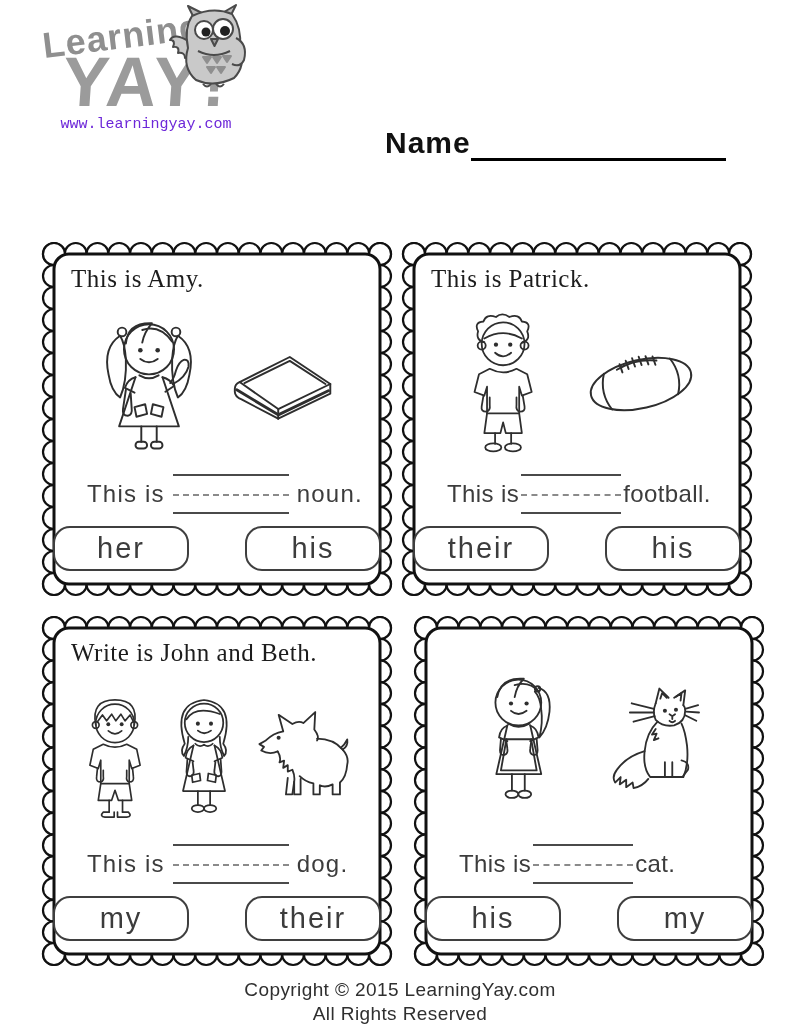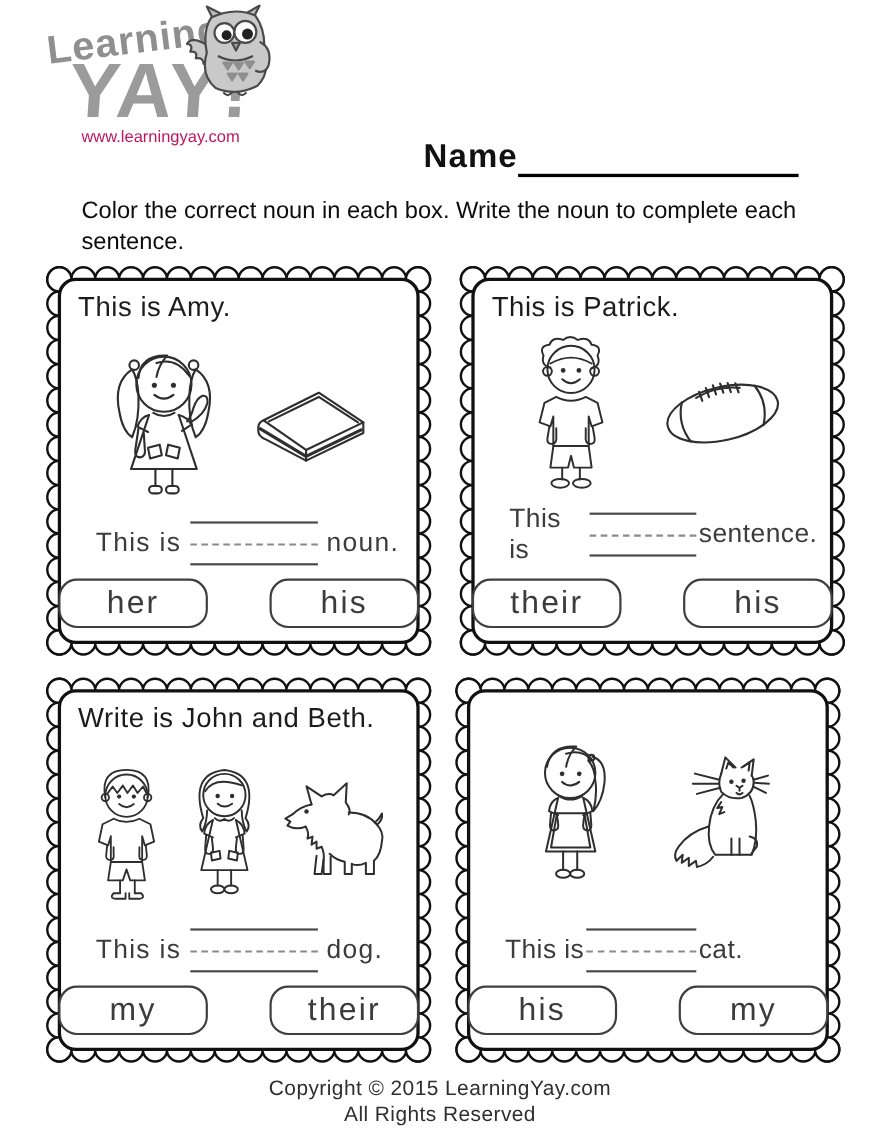--- a/index.html
+++ b/index.html
@@ -5,42 +5,42 @@
   html,body{margin:0;padding:0;background:#fff;}
   .page{position:relative;width:800px;height:1035px;background:#fff;overflow:hidden;
         font-family:"Liberation Sans",sans-serif;color:#111;}
 
   
   .logo{position:absolute;left:36px;top:12px;width:220px;}
   .logo-learning{font-size:36px;font-weight:bold;color:#8f8f8f;transform:rotate(-7deg);
                  letter-spacing:1px;margin-left:6px;}
   .logo-yay{font-size:70px;font-weight:bold;color:#9b9b9b;letter-spacing:3px;
             margin-top:-12px;text-align:center;transform:skewX(-4deg);}
-  .logo-url{font-size:15px;color:#be185d;text-align:center;margin-top:-6px;}
+  .logo-url{font-size:15px;color:#6d28d9;text-align:center;margin-top:-6px;font-family:Liberation Mono, monospace;}
   .owl{position:absolute;left:168px;top:4px;width:92px;height:88px;}
 
   .title{position:absolute;left:305px;top:46px;width:440px;text-align:center;
          font-size:27px;font-weight:bold;letter-spacing:.5px;color:#0d0d0d;}
   .name-row{position:absolute;left:385px;top:126px;display:flex;}
   .name-label{font-size:30px;font-weight:bold;letter-spacing:1px;}
   .name-line{width:255px;height:32px;border-bottom:3px solid #000;}
 
   .instructions{position:absolute;left:74px;top:178px;width:660px;
                 font-size:21.5px;line-height:1.28;color:#0d0d0d;}
 
   
   .card{position:absolute;width:354px;}
   .c1{left:40px;top:240px;height:358px;}
-  .c2{left:416px;top:240px;height:358px;}
+  .c2{left:400px;top:240px;height:358px;}
   .c3{left:40px;top:614px;height:354px;}
   .c4{left:412px;top:614px;height:354px;}
   .frame{position:absolute;left:0;top:0;width:100%;height:100%;}
   .card-inner{position:absolute;left:15px;top:15px;right:15px;bottom:15px;
               display:flex;flex-direction:column;padding:10px 12px 8px;}
-  .card-heading{font-family:Liberation Sans, sans-serif;font-size:25px;
+  .card-heading{font-family:Liberation Serif, serif;font-size:25px;
                 color:#1c1c1c;letter-spacing:.5px;margin-left:4px;}
   .art-row{flex:1;display:flex;align-items:center;justify-content:space-evenly;min-height:0;}
   .art-row svg{flex:0 0 auto;}
 
   .sentence{display:flex;align-items:center;font-size:24px;color:#3c3c3c;
             letter-spacing:1.2px;margin:0 0 12px 20px;}
   .sentence.tight{letter-spacing:.4px;}
   .blank{width:116px;height:36px;margin:0 8px;position:relative;
          border-top:2px solid #4a4a4a;border-bottom:2px solid #4a4a4a;}
   .sentence.tight .blank{width:100px;margin:0 2px;}
@@ -82,21 +82,20 @@
       <path d="M30 47 Q46 55 62 47" fill="none"></path>
       <path d="M35 53 l4 6 l4 -6 z M45 53 l4 6 l4 -6 z M55 52 l4 6 l4 -6 z M39 63 l4 6 l4 -6 z M49 63 l4 6 l4 -6 z" fill="#8f8f8f" stroke="#8f8f8f"></path>
       <path d="M35 80 q4 5 8 0 M48 80 q4 5 8 0" fill="none"></path>
     </g>
   </svg>
 
   <div class="name-row">
     <span class="name-label">Name</span>
     <span class="name-line"></span>
   </div>
-  <div class="instructions">Color the correct noun in each box. Write the noun to complete each sentence.</div>
 
   <div class="card c1">
     <svg class="frame" viewBox="0 0 354 358">
         <g fill="#fff" stroke="#111" stroke-width="2.2">
           <circle cx="14" cy="14" r="11"></circle>
           <circle cx="35.733333333333334" cy="14" r="11"></circle>
           <circle cx="57.46666666666667" cy="14" r="11"></circle>
           <circle cx="79.2" cy="14" r="11"></circle>
           <circle cx="100.93333333333334" cy="14" r="11"></circle>
           <circle cx="122.66666666666667" cy="14" r="11"></circle>
@@ -302,21 +301,21 @@
             <path d="M26 21 Q17 40 26 59"></path>
             <path d="M96 21 Q105 40 96 59"></path>
             <path d="M40 20 Q61 13 82 20"></path>
             <path d="M44 15 L45 24 M51 13 L52 22 M58 12 L59 21 M65 12 L66 21 M72 13 L73 22 M79 15 L80 24"></path>
           </g>
         </svg>
       </div>
       <div class="sentence tight">
         <span>This is</span>
         <span class="blank"></span>
-        <span>sentence.</span>
+        <span>football.</span>
       </div>
       <div class="options">
         <div class="option">their</div>
         <div class="option">his</div>
       </div>
     </div>
   </div>
 
   <div class="card c3">
     <svg class="frame" viewBox="0 0 354 354">

